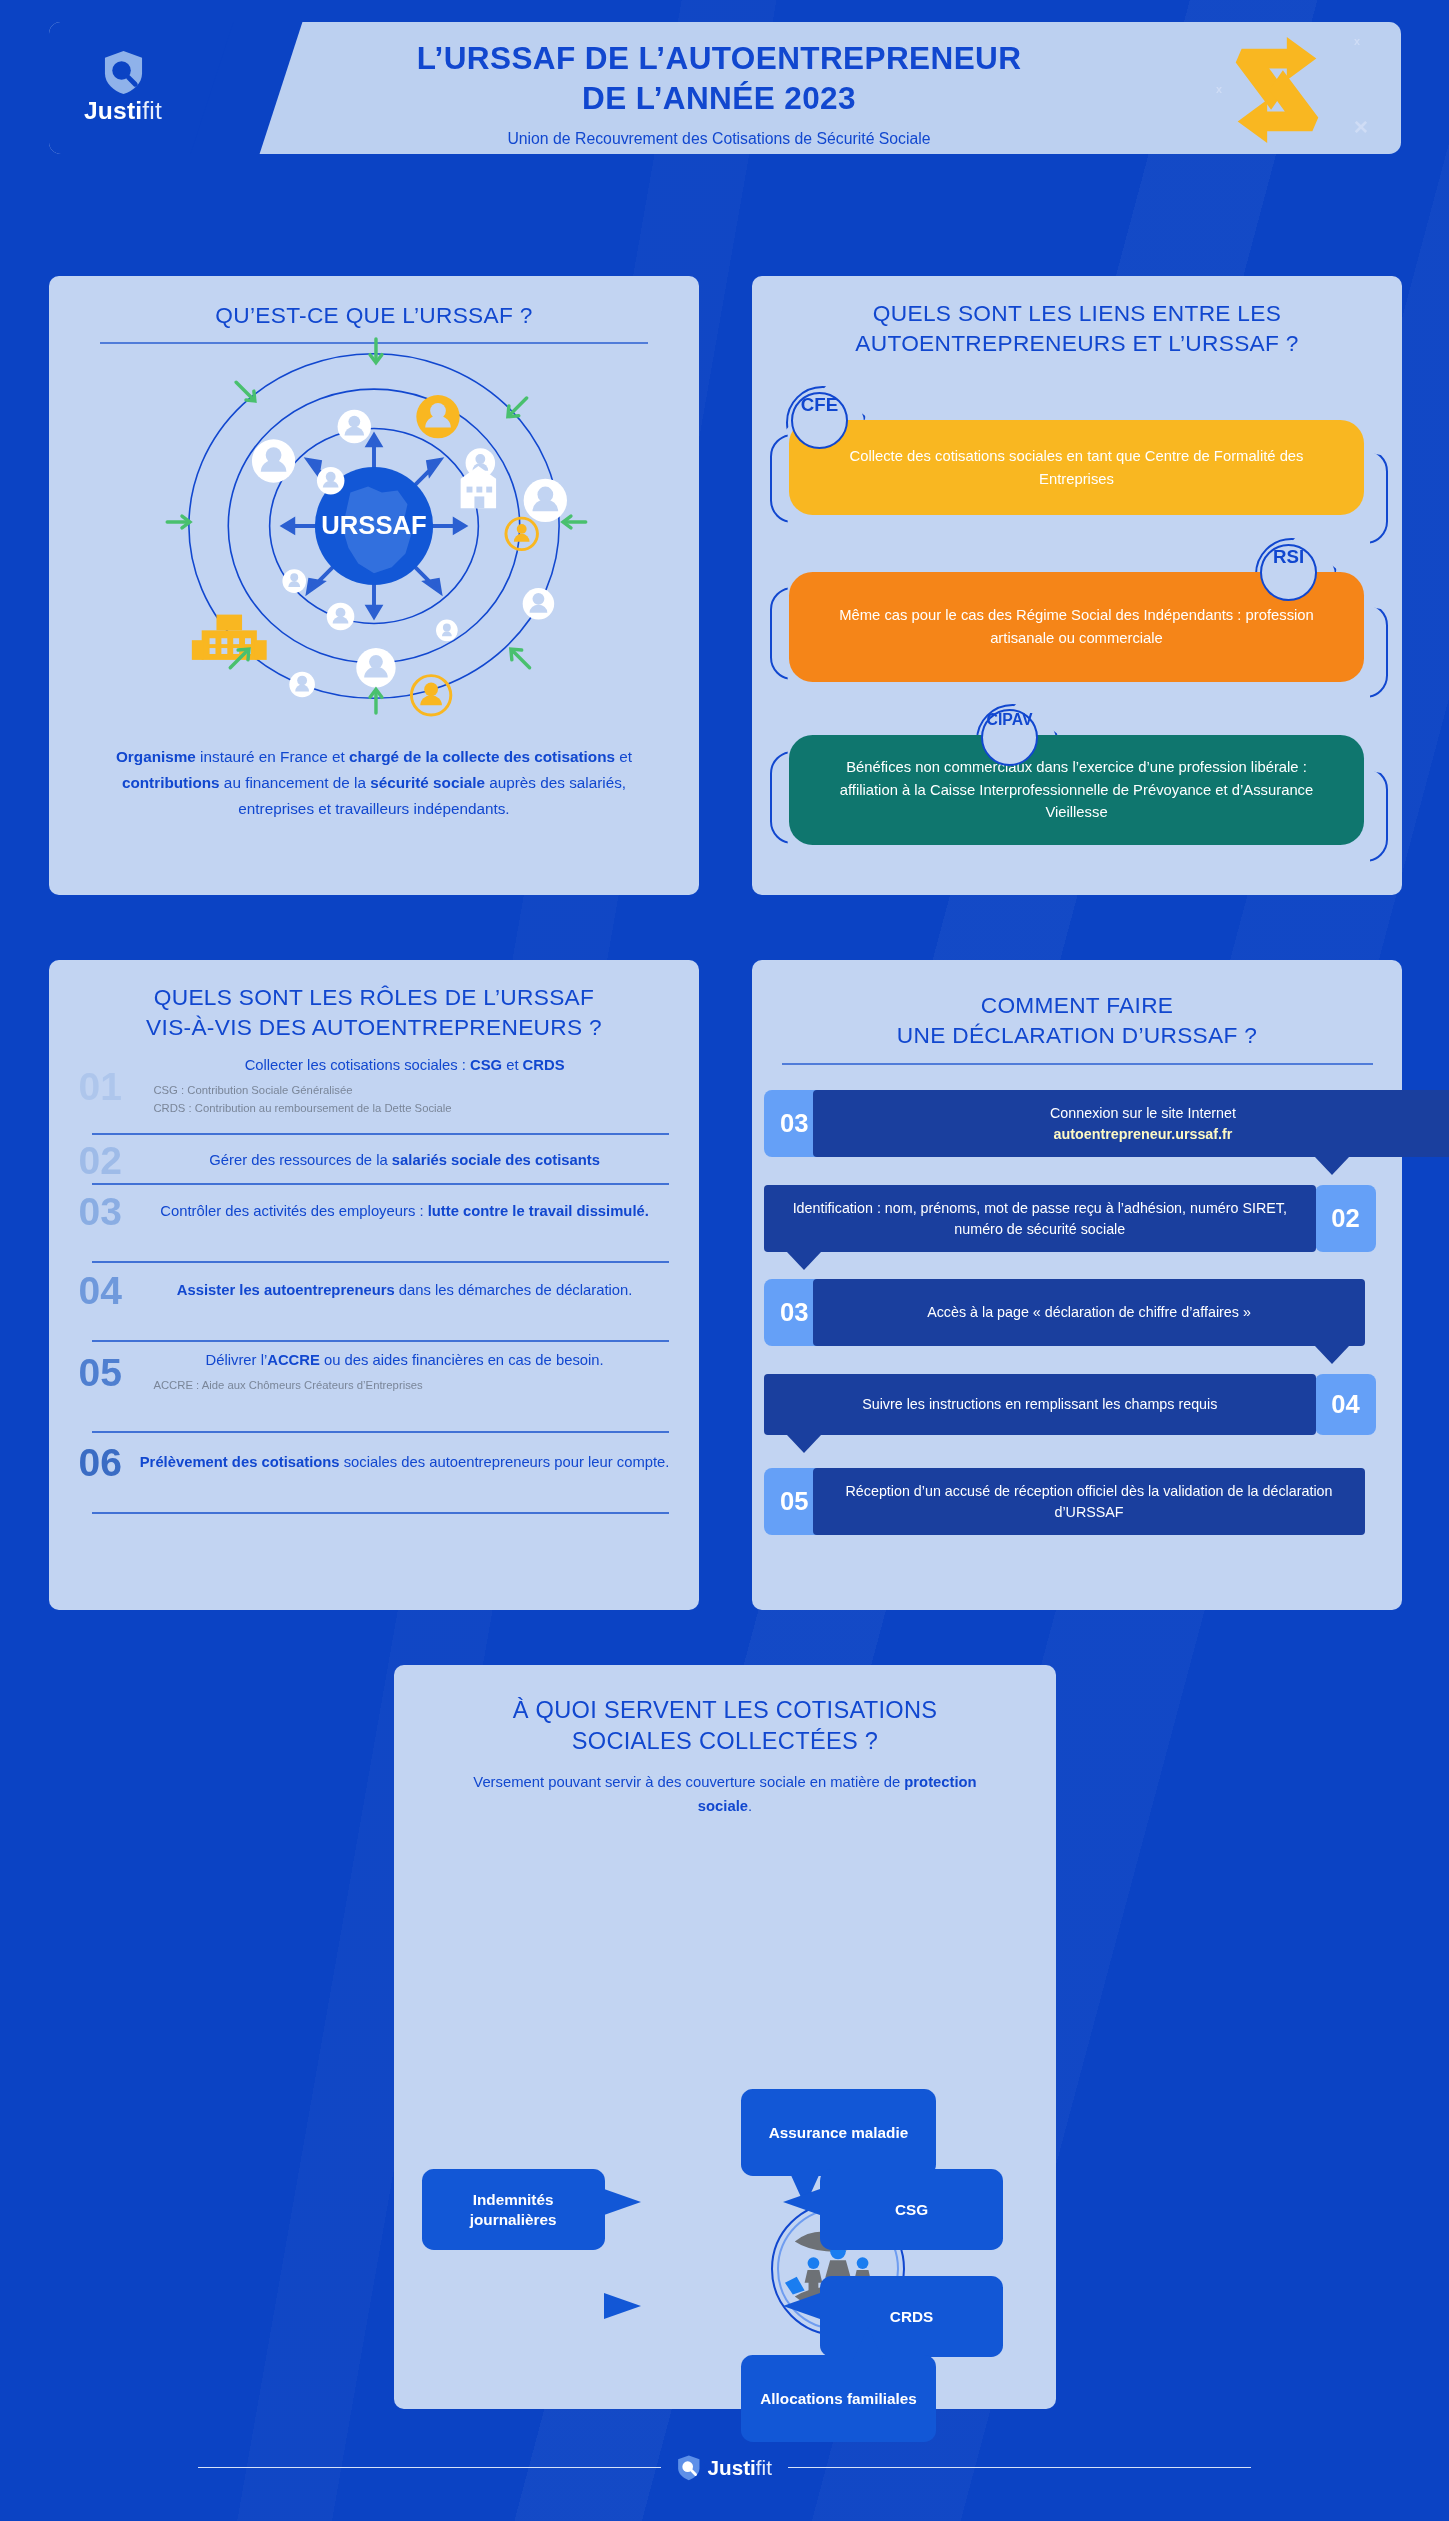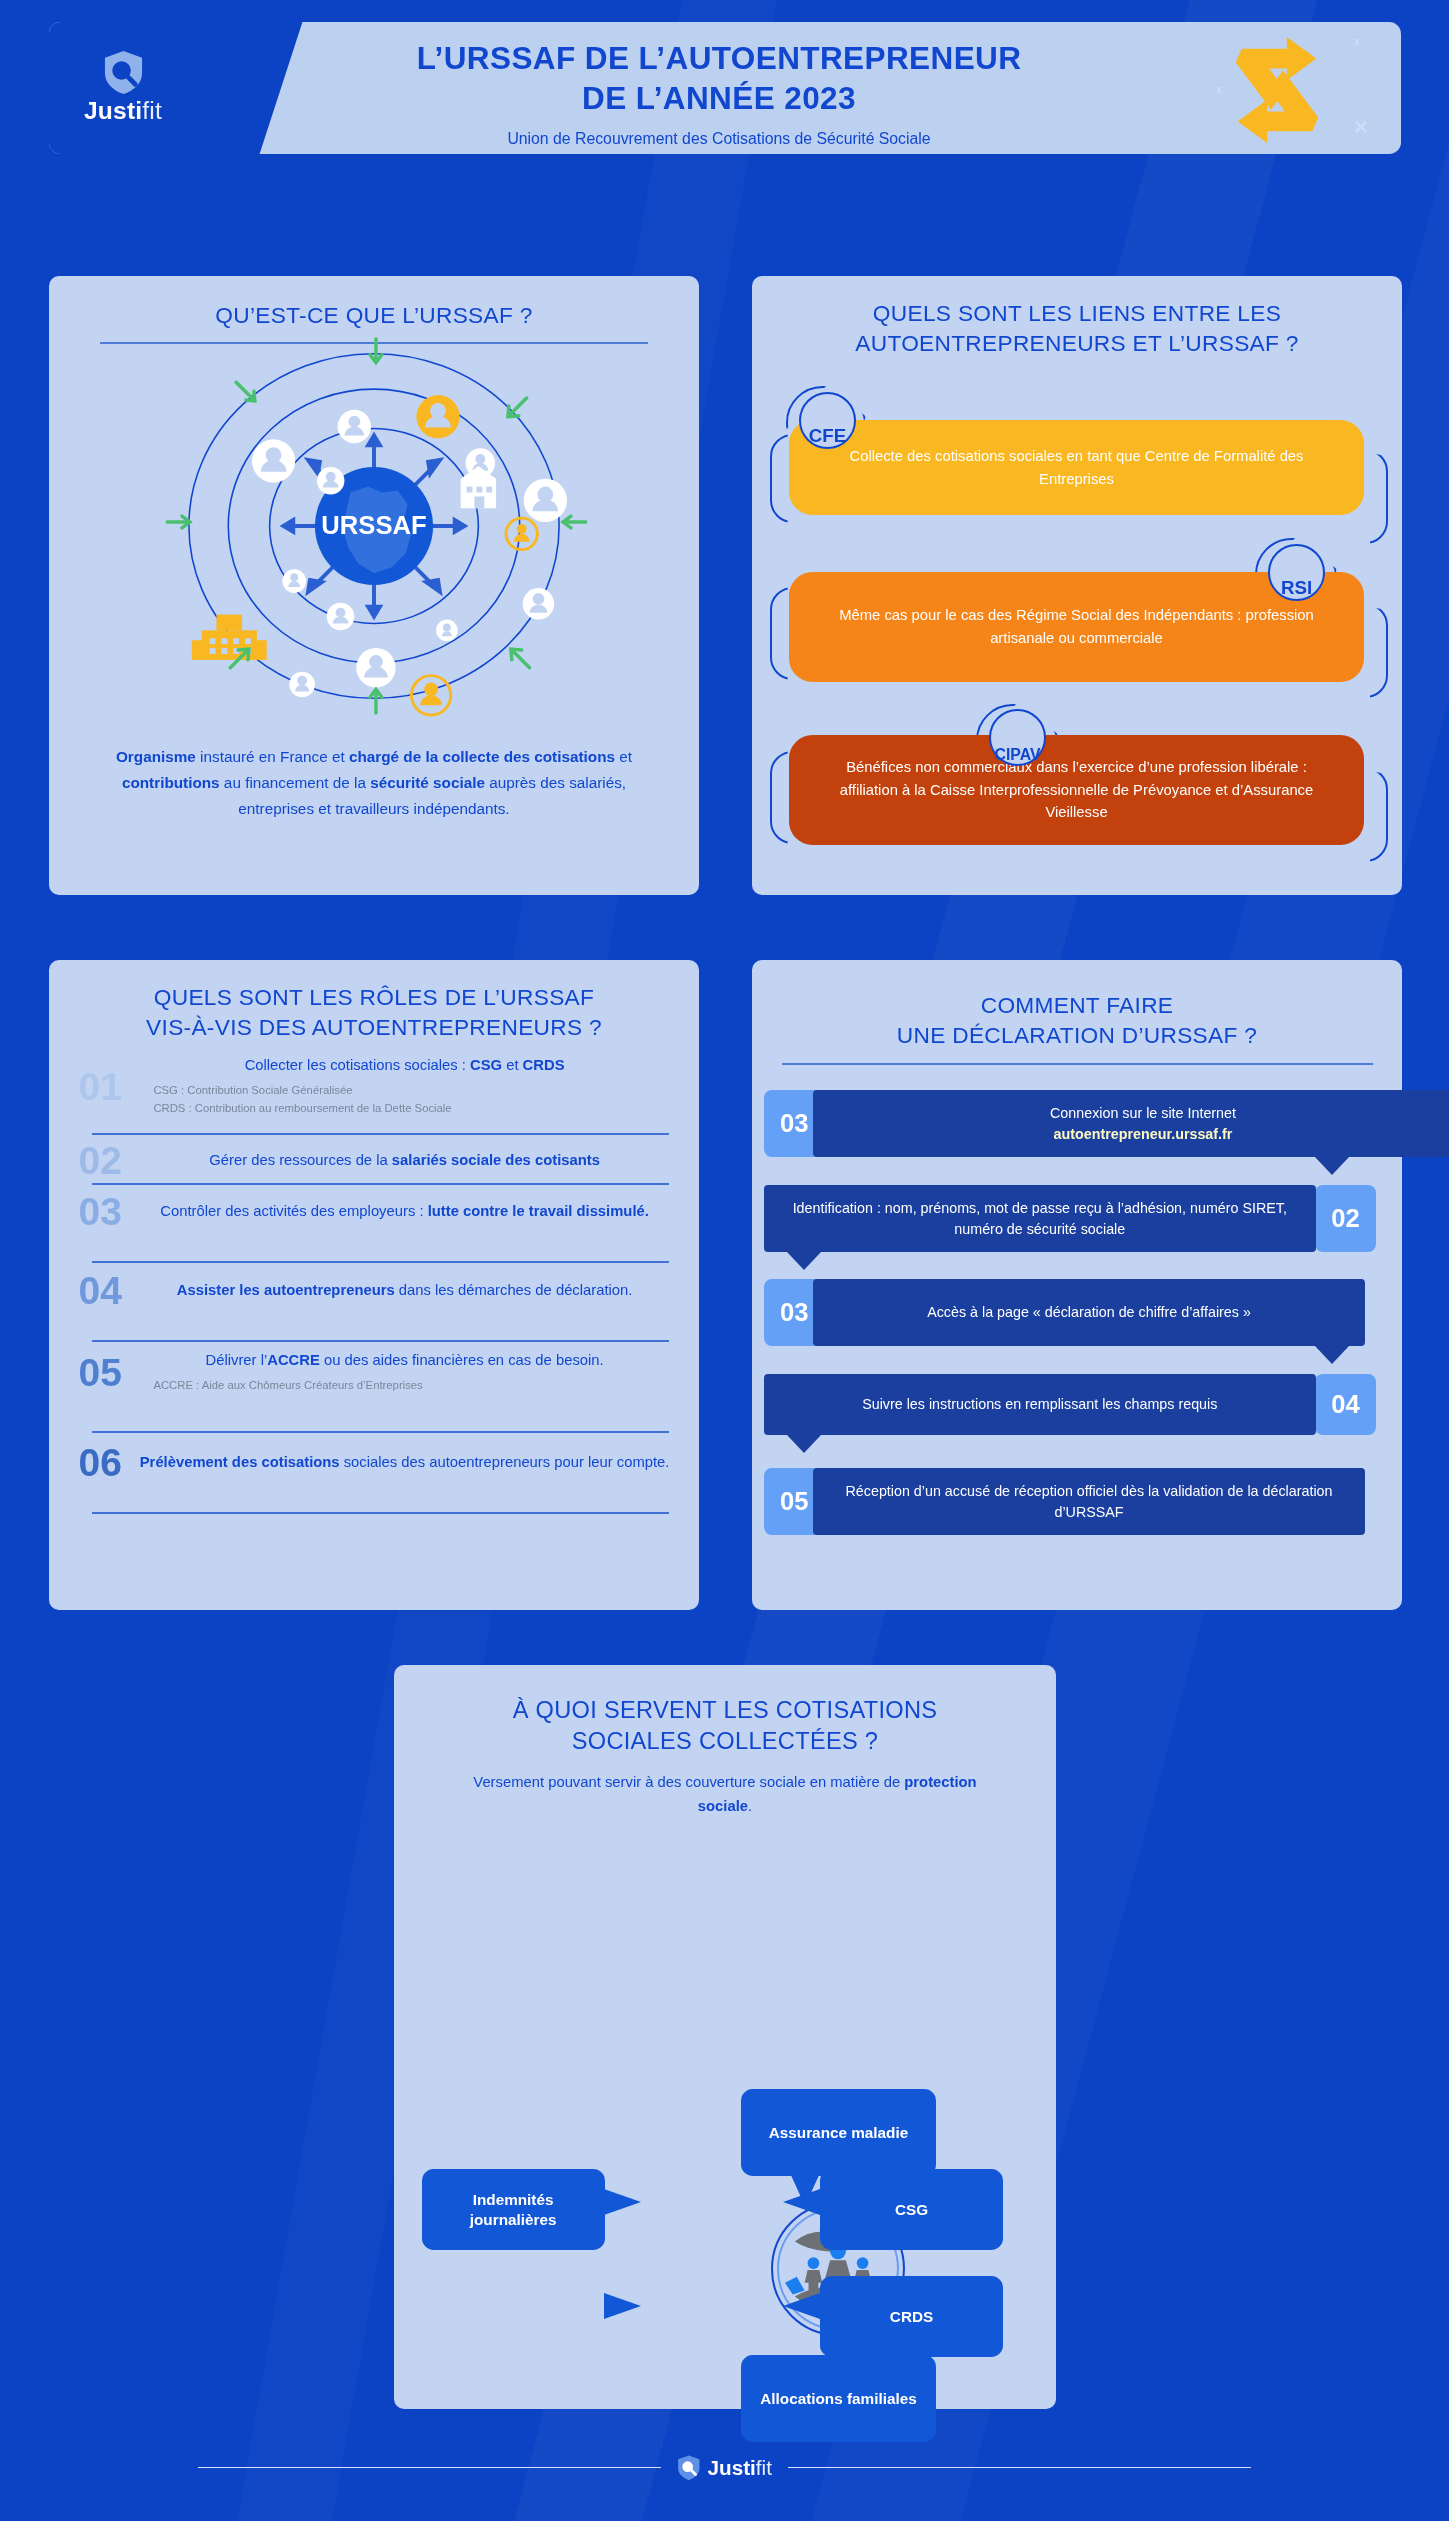--- a/index.html
+++ b/index.html
@@ -72,22 +72,22 @@
     color:#1147cf; font-size:15.3px; line-height:1.7; }
   .p1-desc b { font-weight:700; }
 
   
   .link-card { position:absolute; border-radius:23.6px; color:#fff;
     display:flex; align-items:center; justify-content:center; text-align:center;
     font-size:14.8px; line-height:1.55; padding:13.8px 43px; }
   .badge-circle {
     position:absolute; width:57px; height:57px; border-radius:50%;
     border:2.5px solid #1147cf; background:#c2d4f2;
-    display:flex; align-items:flex-end; justify-content:center;
-    color:#1147cf; font-weight:700; font-size:18.7px; z-index:4;margin-left:8px;
+    display:flex; align-items:flex-start; justify-content:center;
+    color:#1147cf; font-weight:700; font-size:18.7px; z-index:4;
   }
   .badge-arc { position:absolute; border-radius:50%; border:2px solid #1147cf; }
 
   
   .role-row { position:absolute; left:29.6px; width:591px; display:flex; align-items:center; }
   .role-num { width:61px; flex:0 0 61px; font-size:39px; font-weight:700; text-align:left; line-height:1; }
   .role-body { flex:1; text-align:center; }
   .role-main { color:#1147cf; font-size:14.8px; line-height:1.45; }
   .role-main b { font-weight:700; }
   .role-sub { color:#7a8699; font-size:11.3px; line-height:1.6; text-align:left; padding-left:13.8px; margin-top:4.9px; }
@@ -309,21 +309,21 @@
     <span>Même cas pour le cas des Régime Social des Indépendants : profession artisanale ou commerciale</span>
   </div>
   <div class="badge-arc" style="left:17.7px; top:311px; width:45px; height:93px; border-width:2px; border-color:#1147cf; border-radius:27.6px; clip-path: polygon(0 6%,40% 0,40% 100%,0 96%);"></div>
   <div class="badge-arc" style="left:591px; top:327px; width:45px; height:95px; border-width:2px; border-color:#1147cf; border-radius:27.6px; clip-path: polygon(60% 4%,100% 8%,100% 96%,60% 100%);"></div>
 
   <div class="badge-circle" style="left:229px; top:433px; font-size:15.8px;">
       <span>CIPAV</span>
     </div>
   <div class="badge-arc" style="left:224px; top:428px; width:73px; height:73px; border-color:#1147cf; clip-path: polygon(0 0,55% 0,0 60%);"></div>
   <div class="badge-arc" style="left:231px; top:433px; width:75px; height:63px; border-color:#1147cf; clip-path: polygon(70% 12%,100% 40%,82% 92%,70% 80%);"></div>
-  <div class="link-card" style="left:37px; top:459px; width:575px; height:110px; background:#c2410c;">
+  <div class="link-card" style="left:37px; top:459px; width:575px; height:110px; background:#0f766e;">
     <span>Bénéfices non commerciaux dans l’exercice d’une profession libérale : affiliation à la Caisse Interprofessionnelle de Prévoyance et d’Assurance Vieillesse</span>
   </div>
   <div class="badge-arc" style="left:17.7px; top:475px; width:45px; height:93px; border-width:2px; border-color:#1147cf; border-radius:27.6px; clip-path: polygon(0 6%,40% 0,40% 100%,0 96%);"></div>
   <div class="badge-arc" style="left:591px; top:491px; width:45px; height:95px; border-width:2px; border-color:#1147cf; border-radius:27.6px; clip-path: polygon(60% 4%,100% 8%,100% 96%,60% 100%);"></div>
 </div>
 
 <div class="panel" id="panel-3">
   <div class="p-title" style="padding-top:21.7px;">
     <div><span>QUELS SONT </span><b>LES RÔLES DE L’URSSAF</b></div>
     <div><b>VIS-À-VIS DES AUTOENTREPRENEURS ?</b></div>

